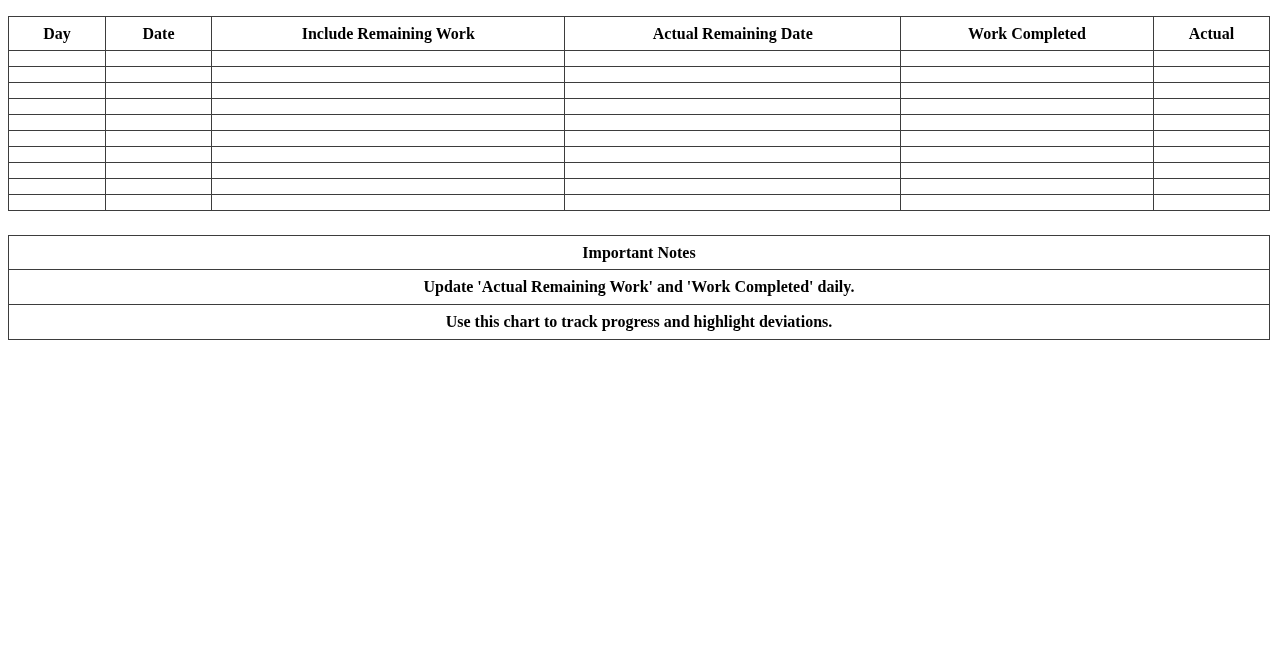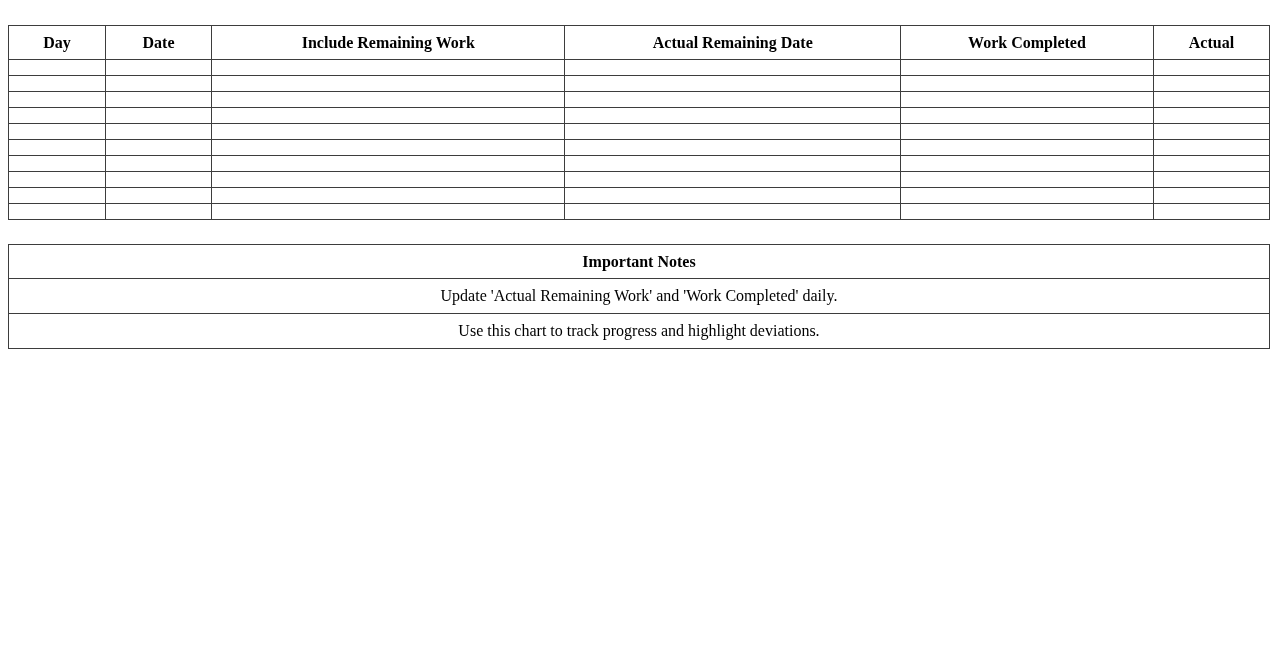--- a/index.html
+++ b/index.html
@@ -24,21 +24,21 @@
   th, td {
     border: 1px solid #3d3d3d;
     text-align: center;
     vertical-align: middle;
     padding: 0;
     overflow: hidden;
     white-space: nowrap;
   }
   
   .burndown-table {
-    margin-top: 17px;
+    margin-top: 8px;
   }
   .burndown-table th {
     height: 33px;
     font-weight: bold;
   }
   .burndown-table td {
     height: 15px;
   }
   .col-day   { width: 7.69%; }
   .col-date  { width: 8.41%; }
@@ -50,21 +50,21 @@
   .notes-table {
     margin-top: 24px;
     padding-left: 36px;
   }
   .notes-table th {
     height: 33px;
     font-weight: bold;
   }
   .notes-table td {
     height: 34px;
-    font-weight: normal;
+    font-weight: bold;
   }
 </style>
 </head>
 <body>
 
 <table class="burndown-table">
   <colgroup>
     <col class="col-day">
     <col class="col-date">
     <col class="col-plan">

